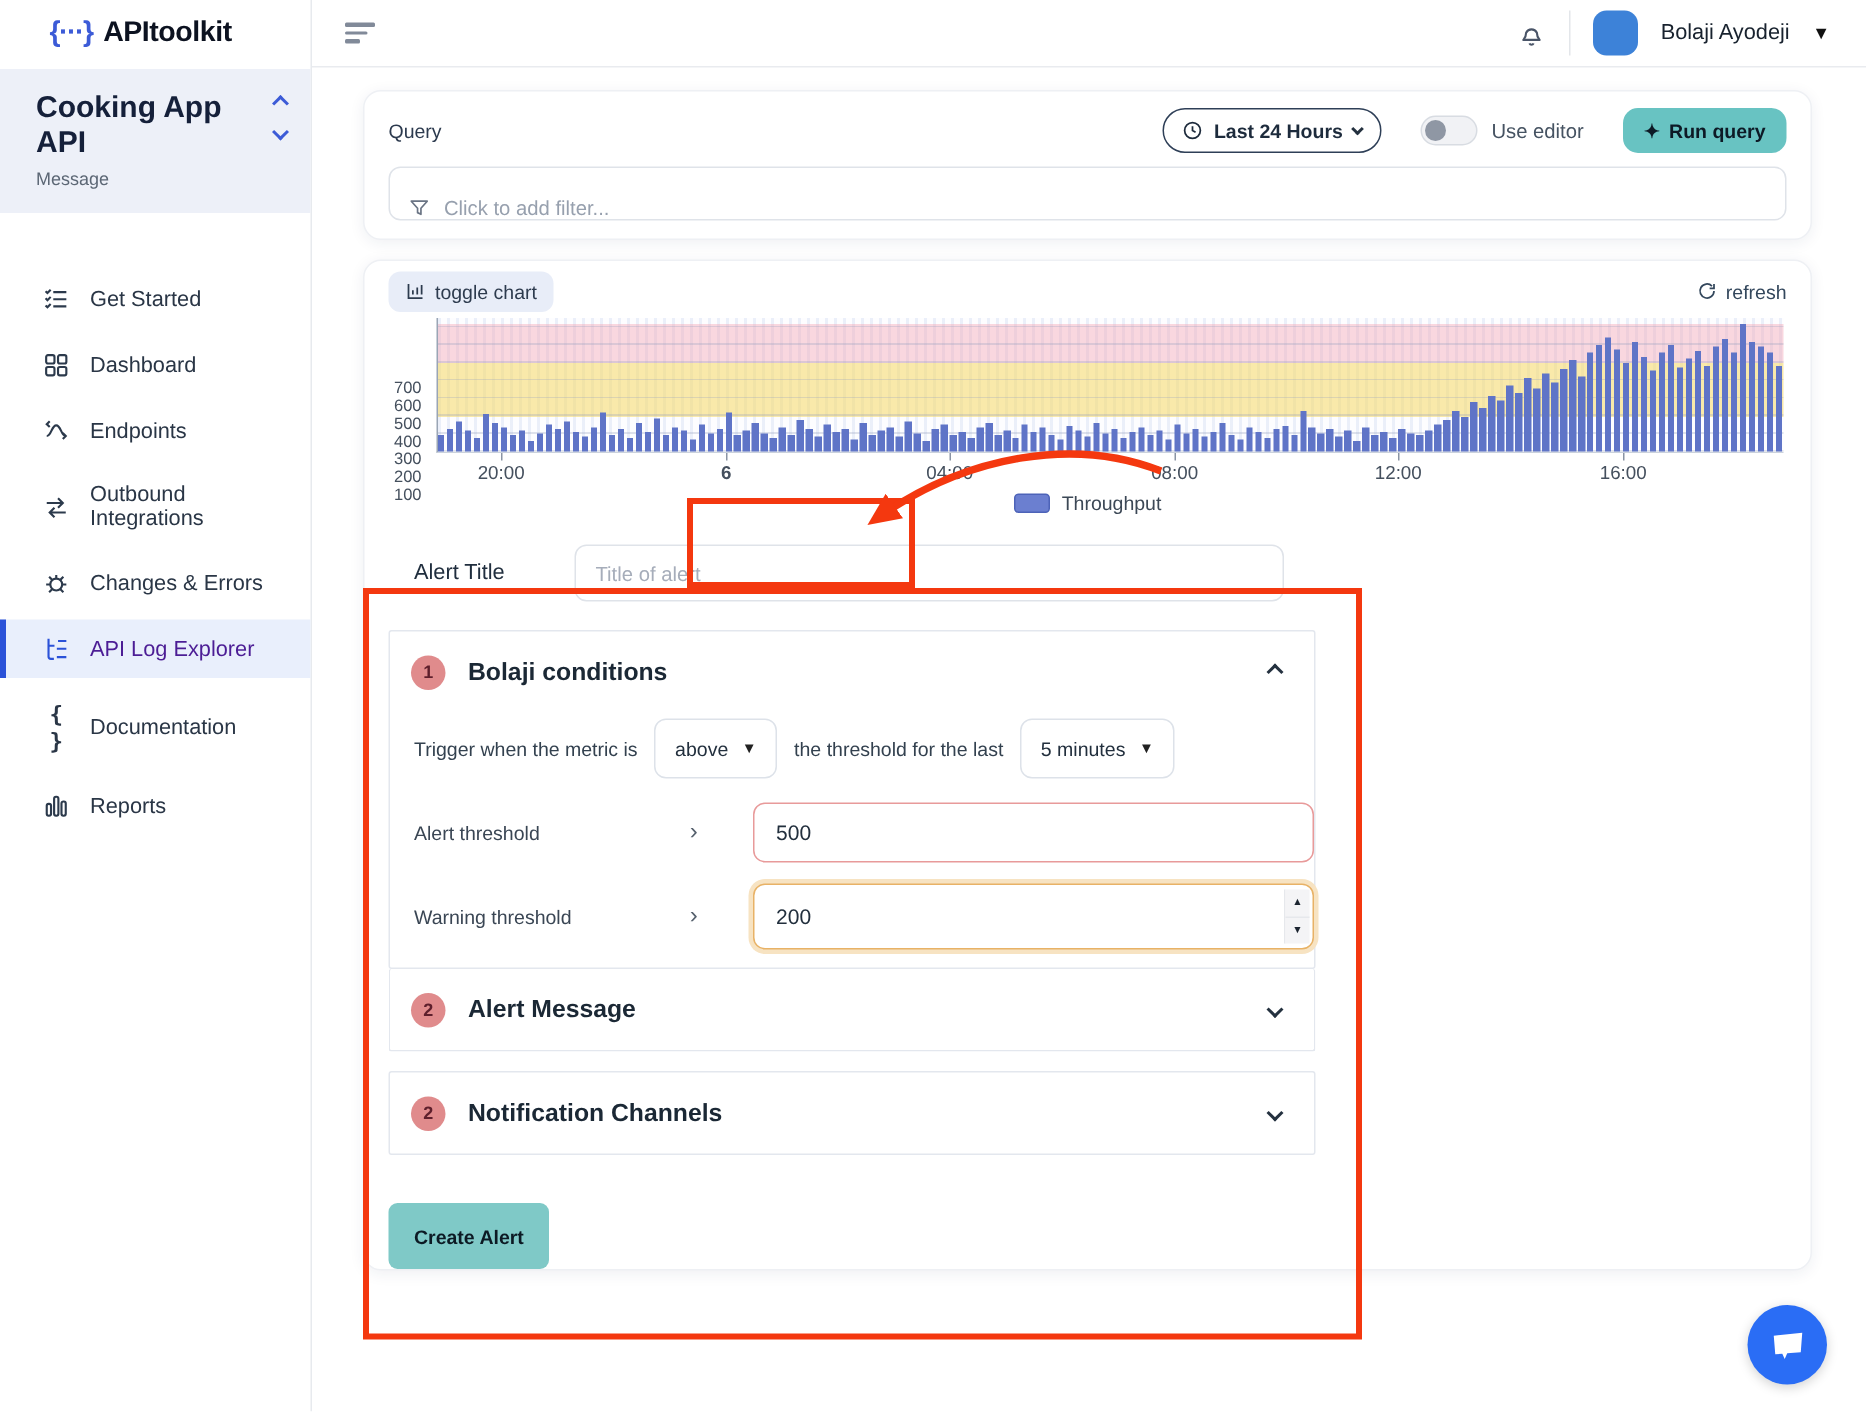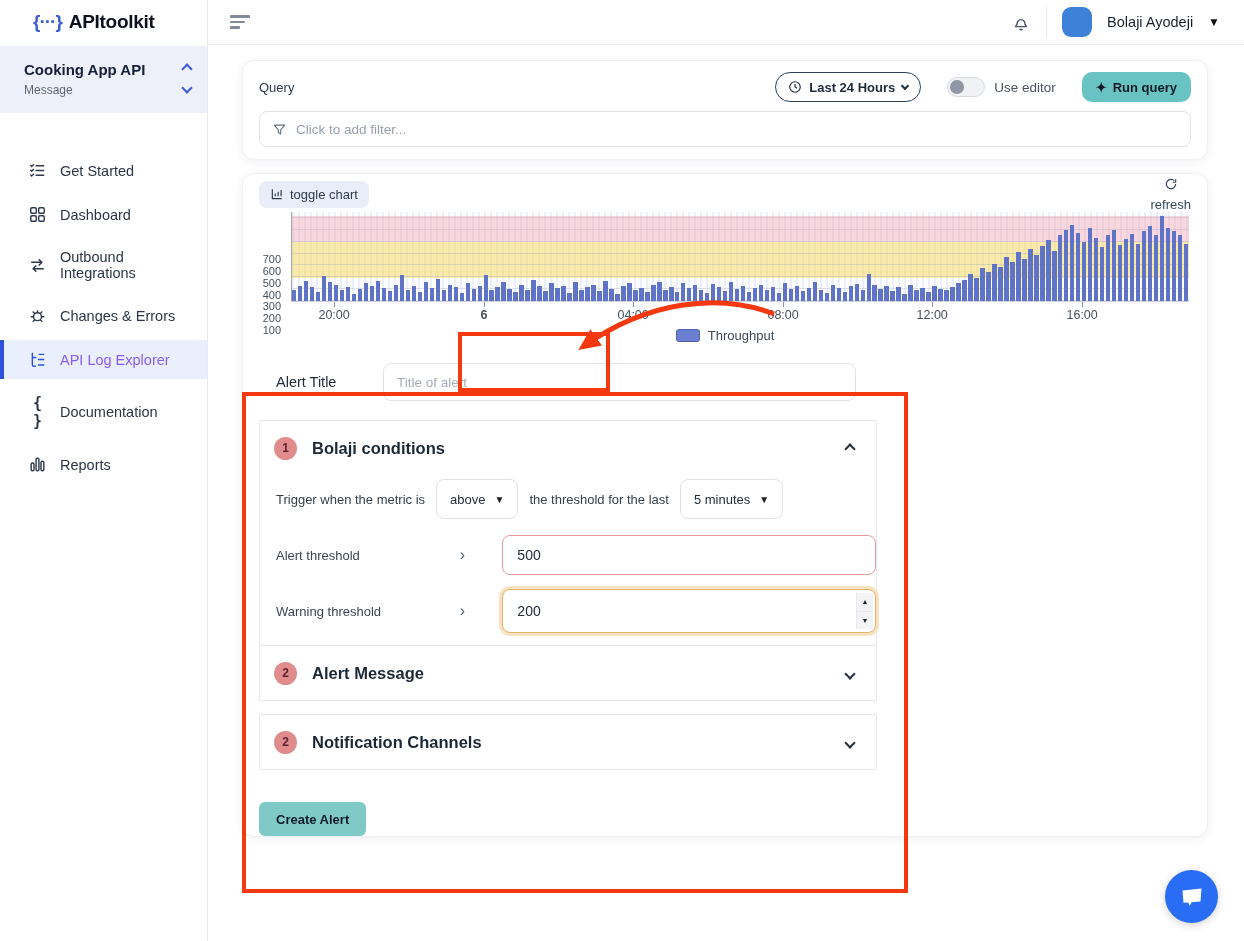--- a/index.html
+++ b/index.html
@@ -8,30 +8,30 @@
     font-family: "Liberation Sans", sans-serif;
     background:#fff; color:#1e2b3a;
     display:flex; position:relative; overflow:hidden;
   }
   
   .sidebar { width:208px; flex-shrink:0; border-right:1px solid #e7eaee; background:#fff; }
   .logo-row { display:flex; align-items:center; gap:7px; padding:11px 0 10px 33px; }
   .logo-braces { color:#3c5bd7; font-weight:bold; font-size:19px; letter-spacing:-1px; }
   .logo-name { font-size:19px; font-weight:bold; color:#0c1220; letter-spacing:-.3px; }
   .project { background:#edf0f8; margin-top:3px; padding:15px 16px 16px 24px; display:flex; }
-  .project-name { font-size:15px; font-weight:bold; color:#15203a; }
+  .project-name { font-size:20px; font-weight:bold; color:#15203a; }
   .project-plan { font-size:12px; color:#5c6775; margin-top:5px; }
   .proj-chevs { margin-left:auto; display:flex; flex-direction:column; gap:11px; padding-top:4px; }
   .chev { display:inline-block; width:8px; height:8px; border-right:2px solid #3c5bd7; border-bottom:2px solid #3c5bd7; }
   .chev.up { transform:rotate(-135deg); }
   .chev.down { transform:rotate(45deg); }
   .nav { margin-top:38px; }
   .nav-item { display:flex; gap:13px; align-items:center; padding:10px 8px 10px 24px; font-size:14.5px; color:#2a3646; margin-bottom:5px; cursor:pointer; border-left:4px solid transparent; }
   .nav-item svg { flex-shrink:0; stroke:#2c3a4c; }
-  .nav-item.active { background:#e9effc; color:#8b5cf6; border-left-color:#2b52d8; }
+  .nav-item.active { background:#e9effc; color:#4c1d95; border-left-color:#2b52d8; }
   .nav-item.active svg { stroke:#2b52d8; }
   .nav-item .braces-glyph { font-family:"DejaVu Sans Mono", monospace; font-weight:bold; font-size:15px; width:19px; text-align:center; }
   
   .main { flex:1; display:flex; flex-direction:column; position:relative; }
   .topbar { height:45px; border-bottom:1px solid #e9ebef; display:flex; align-items:center; padding:0 24px 0 22px; background:#fff; }
   .hamburger { display:flex; flex-direction:column; gap:3px; cursor:pointer; }
   .hamburger i { display:block; height:2.5px; background:#818a99; border-radius:1px; }
   .hamburger i:nth-child(1){ width:20px; } .hamburger i:nth-child(2){ width:15px; } .hamburger i:nth-child(3){ width:10px; }
   .topbar-right { margin-left:auto; display:flex; align-items:center; gap:15px; }
   .tb-divider { width:1px; height:30px; background:#e3e6ea; }
@@ -45,28 +45,28 @@
   .q-row1 { display:flex; align-items:center; height:28px; }
   .q-title { font-size:13px; color:#2c3a4e; }
   .q-controls { margin-left:auto; display:flex; align-items:center; gap:26px; }
   .time-pill { border:1.5px solid #2e3f57; border-radius:17px; height:30px; display:flex; align-items:center; gap:7px; padding:0 12px; font-weight:bold; font-size:13px; color:#1d2b3c; cursor:pointer; background:#fff; }
   .switch-group { display:flex; align-items:center; gap:9px; }
   .switch { width:38px; height:20px; border-radius:10px; background:#f1f2f5; border:1px solid #d8dce2; position:relative; cursor:pointer; }
   .knob { position:absolute; left:2px; top:2px; width:14px; height:14px; border-radius:50%; background:#8f97a4; }
   .use-editor { font-size:13.5px; color:#465362; }
   .run-btn { background:#68c3c2; border:none; border-radius:10px; height:30px; padding:0 14px; font-weight:bold; font-size:13px; color:#0d1a26; display:flex; align-items:center; gap:6px; cursor:pointer; font-family:inherit; }
   .sparkle { font-size:13px; }
-  .filter-input { margin-top:10px; height:36px; border:1px solid #dfe3e9; border-radius:8px; display:flex; align-items:center; gap:9px; padding:0 12px; cursor:text; }
+  .filter-input { margin-top:10px; height:36px; border:1px solid #dfe3e9; border-radius:8px; display:flex; align-items:flex-end; gap:9px; padding:0 12px; cursor:text; }
   .filter-input input { border:none; outline:none; flex:1; font-size:13.5px; color:#202e3e; font-family:inherit; background:transparent; }
   .filter-input input::placeholder { color:#97a0ae; }
   
   .chart-card { padding:0; position:relative; }
   .chart-header { display:flex; align-items:center; padding:6px 16px 4px 16px; height:38px; }
   .toggle-chart { background:#e8edf8; border:none; border-radius:8px; height:27px; padding:0 11px; display:flex; gap:6px; align-items:center; font-size:13px; color:#2d3b4e; cursor:pointer; font-family:inherit; }
-  .refresh-btn { margin-left:auto; display:flex; align-items:center; gap:6px; font-size:13px; color:#33475c; background:none; border:none; cursor:pointer; font-family:inherit;flex-direction:column; }
+  .refresh-btn { margin-left:auto; display:flex; align-items:center; gap:6px; font-size:13px; color:#33475c; background:none; border:none; cursor:pointer; font-family:inherit; }
   .chart-region { position:relative; margin:0 18px 0 48px; }
   #plot { position:relative; height:90px; border-left:1px solid #9aa5b5; border-bottom:1px solid #cbd2dc;
     background-color:#fdfdff;
     background-image:repeating-linear-gradient(90deg, rgba(145,170,220,.17) 0 2px, transparent 2px 6px);
   }
   .band { position:absolute; left:0; right:0; }
   .gridlines { position:absolute; inset:0; z-index:2; pointer-events:none;
     background-image:repeating-linear-gradient(0deg, rgba(150,160,190,.30) 0 1px, transparent 1px 11.84px); }
   #bars { position:absolute; inset:0; display:flex; align-items:flex-end; z-index:3; }
   #bars .bar { flex:1; margin-right:1.5px; background:#5f74c7; }
@@ -105,21 +105,21 @@
   .thr-row.warn { margin-top:10px; height:48px; margin-bottom:10px; }
   .thr-label { width:186px; font-size:13px; color:#3a4654; }
   .thr-chev { width:43px; color:#55606d; font-size:16px; }
   .thr-wrap { width:378px; position:relative; }
   .thr-input { width:100%; height:40px; border-radius:8px; padding:0 14px; font-size:14px; color:#222f3d; font-family:inherit; outline:none; }
   .thr-input.alert { border:1px solid #e89a9a; }
   .thr-wrap.warn .thr-input { border:1.5px solid #e8b266; box-shadow:0 0 0 3px #f7e3c2; height:44px; padding-right:24px; }
   .spinner { position:absolute; right:3px; top:4px; bottom:4px; width:17px; border-left:1px solid #e6e8ec; display:flex; flex-direction:column; }
   .spin-btn { flex:1; display:flex; align-items:center; justify-content:center; font-size:7px; color:#1b2430; background:#f4f4f6; cursor:pointer; }
   .spin-btn.up { border-bottom:1px solid #e6e8ec; }
-  .create-btn { margin-top:32px; height:34px; padding:0 17px; background:#7fc9c7; border:none; border-radius:6px; font-weight:bold; font-size:13px; color:#0c1a24; cursor:pointer; font-family:inherit; }
+  .create-btn { margin-top:32px; height:44px; padding:0 17px; background:#7fc9c7; border:none; border-radius:6px; font-weight:bold; font-size:13px; color:#0c1a24; cursor:pointer; font-family:inherit; }
   
   .annotations { position:absolute; inset:0; pointer-events:none; z-index:40; }
   .red-rect { position:absolute; border:4px solid #f4380f; }
   .red-rect.tab-rect { left:458px; top:332px; width:152px; height:60px; }
   .red-rect.form-rect { left:242px; top:392px; width:666px; height:501px; }
   .arrow-svg { position:absolute; left:548px; top:298px; }
   
   .chat-fab { position:absolute; right:26px; bottom:18px; width:53px; height:53px; border-radius:50%; background:#2a6df5; display:flex; align-items:center; justify-content:center; z-index:60; cursor:pointer; box-shadow:0 2px 8px rgba(0,0,0,.18); }
 </style>
 </head>
@@ -149,20 +149,27 @@
       <span>Get Started</span>
     </div>
     <div class="nav-item">
       <svg width="19" height="19" viewBox="0 0 24 24" fill="none" stroke-width="1.8">
           <rect x="3.5" y="3.5" width="7" height="7" rx="1.5"></rect>
           <rect x="13.5" y="3.5" width="7" height="7" rx="1.5"></rect>
           <rect x="3.5" y="13.5" width="7" height="7" rx="1.5"></rect>
           <rect x="13.5" y="13.5" width="7" height="7" rx="1.5"></rect>
         </svg>
       <span>Dashboard</span>
+    </div>
+    <div class="nav-item">
+      <svg width="19" height="19" viewBox="0 0 24 24" fill="none" stroke-width="1.8">
+          <path d="M4 16c4 0 4-9 8-9s4 9 8 9"></path>
+          <path d="M6.5 3.5L4 6l2.5 2.5M17.5 13.5L20 16l-2.5 2.5"></path>
+        </svg>
+      <span>Endpoints</span>
     </div>
     <div class="nav-item">
       <svg width="19" height="19" viewBox="0 0 24 24" fill="none" stroke-width="1.8">
           <path d="M4 8h13M13.5 4l4 4-4 4"></path>
           <path d="M20 16H7M10.5 12l-4 4 4 4"></path>
         </svg>
       <span>Outbound Integrations</span>
     </div>
     <div class="nav-item">
       <svg width="19" height="19" viewBox="0 0 24 24" fill="none" stroke-width="1.8">

